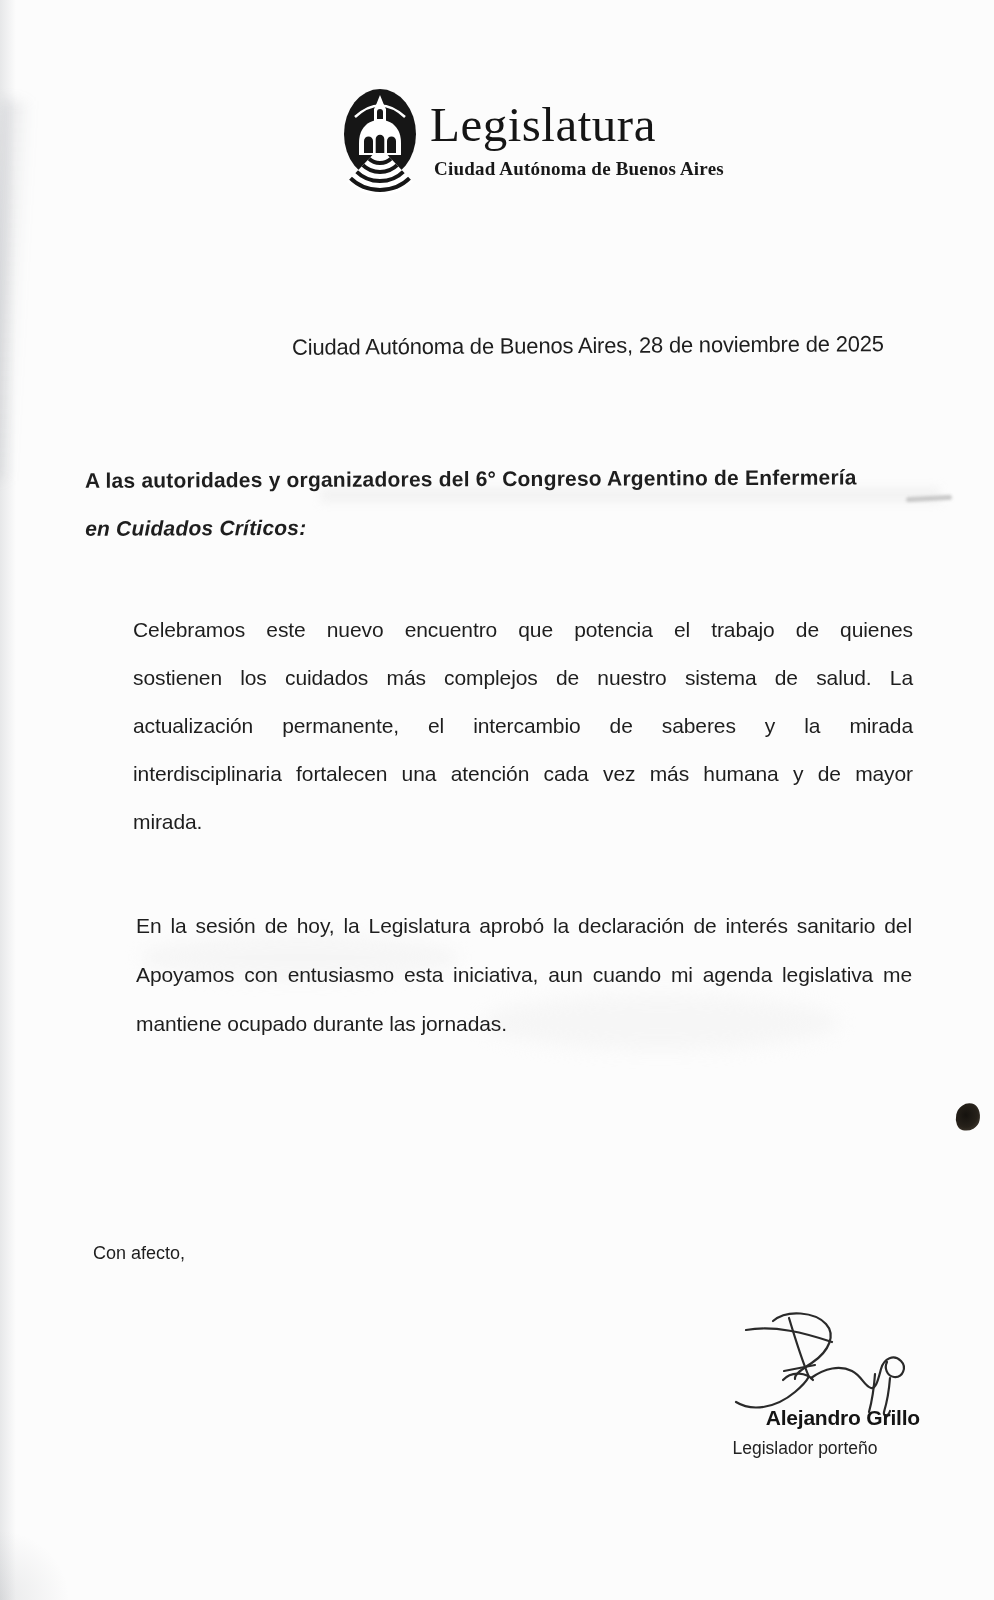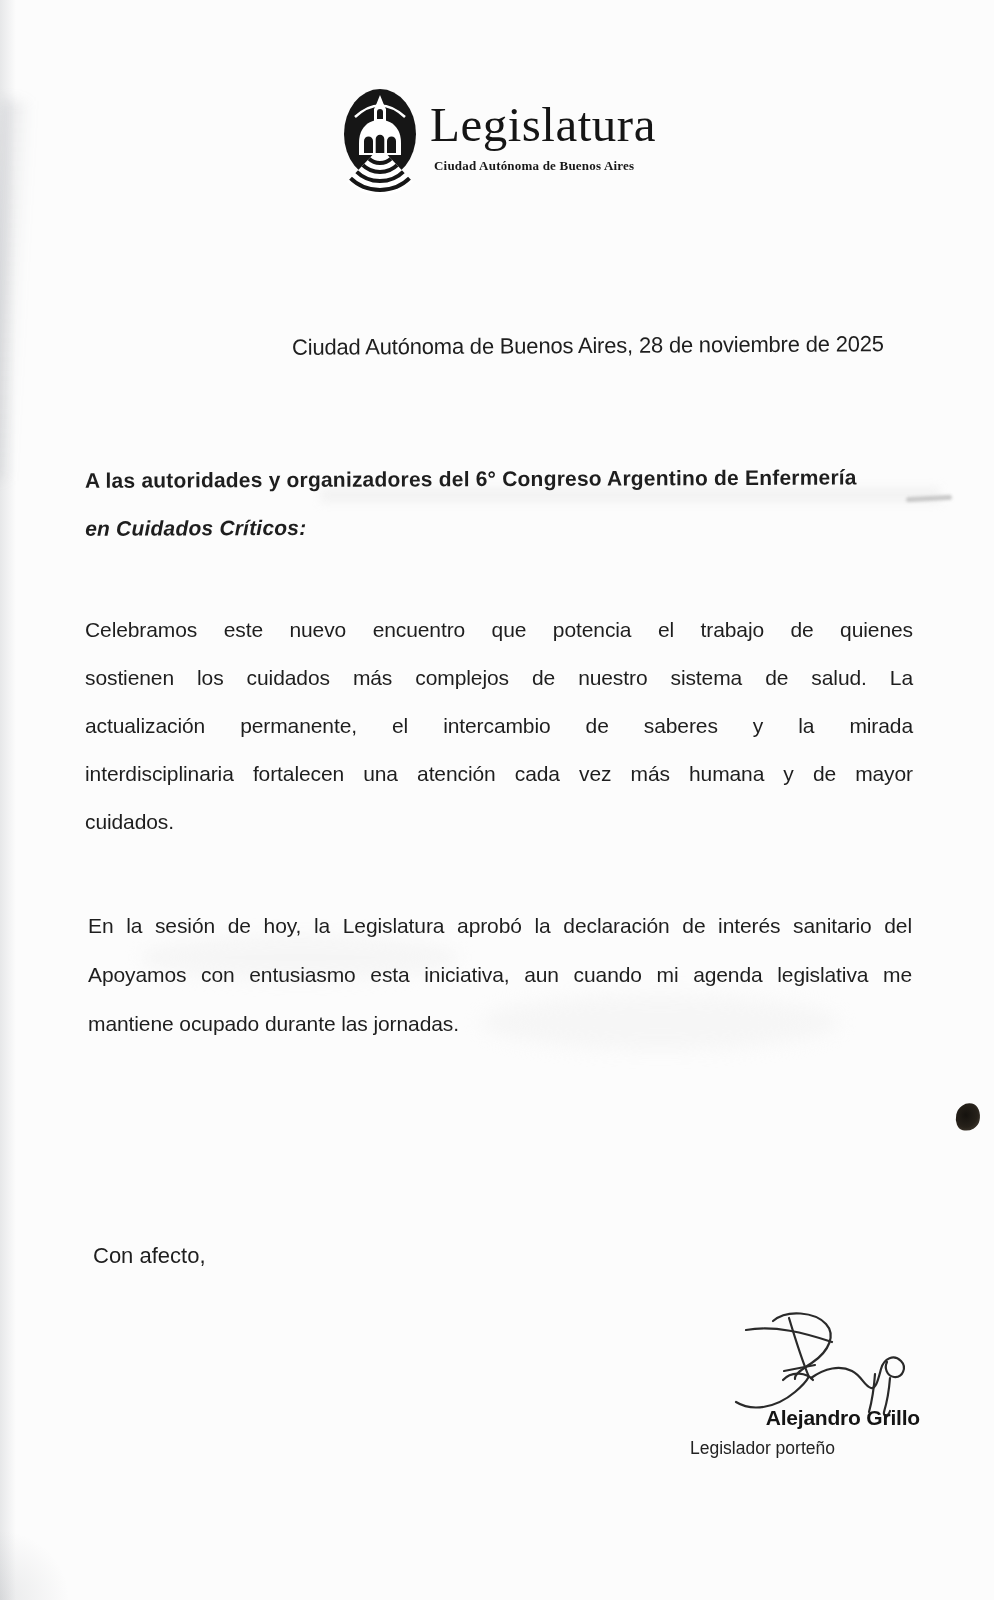--- a/index.html
+++ b/index.html
@@ -36,57 +36,57 @@
   
   .logo-emblem{position:absolute;left:341px;top:87px;}
   .logo-title{
     position:absolute;left:430px;top:96px;
     font-family:"Liberation Serif","DejaVu Serif",serif;
     font-size:49px;font-weight:500;letter-spacing:.5px;color:#151515;
   }
   .logo-subtitle{
     position:absolute;left:434px;top:158px;
     font-family:"Liberation Serif","DejaVu Serif",serif;
-    font-size:13px;font-weight:600;letter-spacing:.2px;color:#181818;
+    font-size:19px;font-weight:600;letter-spacing:.2px;color:#181818;
   }
 
   
   .dateline{
     position:absolute;left:292px;top:333px;
     font-size:22px;letter-spacing:-0.2px;
     transform:rotate(-0.35deg);
     white-space:nowrap;
   }
   .salutation{
     position:absolute;left:85px;top:455px;width:835px;
     font-size:21px;font-weight:bold;letter-spacing:.2px;
     transform:rotate(-0.25deg);
   }
   .salutation .sal-line{height:48px;line-height:48px;white-space:nowrap;}
   .salutation .sal-line.italic{font-style:italic;}
 
   .para{position:absolute;font-size:21px;letter-spacing:-0.1px;}
-  .para .line{height:48px;line-height:48px;text-align:justify;text-align-last:justify;}
+  .para .line{height:48px;line-height:48px;text-align:justify;text-align-last:justify;margin-left:48px;}
   .para .line.last{text-align-last:left;}
   .p1{left:85px;top:606px;width:828px;}
   .p2{left:88px;top:901px;width:824px;}
   .p2 .line{height:49px;line-height:49px;}
   .p3{left:93px;top:1148px;width:830px;}
 
-  .closing{position:absolute;left:93px;top:1243px;font-size:22px;}
+  .closing{position:absolute;left:93px;top:1243px;font-size:18px;}
 
   
   .signature-svg{position:absolute;left:680px;top:1270px;}
   .sig-name{
     position:absolute;left:690px;top:1406px;width:230px;
     text-align:right;font-size:21px;font-weight:bold;letter-spacing:-0.2px;color:#141414;
   }
   .sig-role{
     position:absolute;left:690px;top:1438px;width:230px;
-    font-size:17.5px;color:#222;
+    text-align:center;font-size:17.5px;color:#222;
   }
 </style>
 </head>
 <body>
 
 <div class="page">
 
   <div class="edge-left"></div>
   <div class="edge-streak"></div>
   <div class="corner-bl"></div>
@@ -131,21 +131,21 @@
   <div class="salutation">
     <div class="sal-line">A las autoridades y organizadores del 6° Congreso Argentino de Enfermería</div>
     <div class="sal-line italic">en Cuidados Críticos:</div>
   </div>
 
   <div class="para p1">
       <div class="line">Celebramos este nuevo encuentro que potencia el trabajo de quienes</div>
       <div class="line">sostienen los cuidados más complejos de nuestro sistema de salud. La</div>
       <div class="line">actualización permanente, el intercambio de saberes y la mirada</div>
       <div class="line">interdisciplinaria fortalecen una atención cada vez más humana y de mayor</div>
-      <div class="line last">cuidados.</div>
+      <div class="line last">mirada.</div>
     </div>
   <div class="para p2">
       <div class="line">En la sesión de hoy, la Legislatura aprobó la declaración de interés sanitario del</div>
       <div class="line">Apoyamos con entusiasmo esta iniciativa, aun cuando mi agenda legislativa me</div>
       <div class="line last">mantiene ocupado durante las jornadas.</div>
     </div>
 
   <div class="closing">Con afecto,</div>
 
   <div class="signature-svg">

